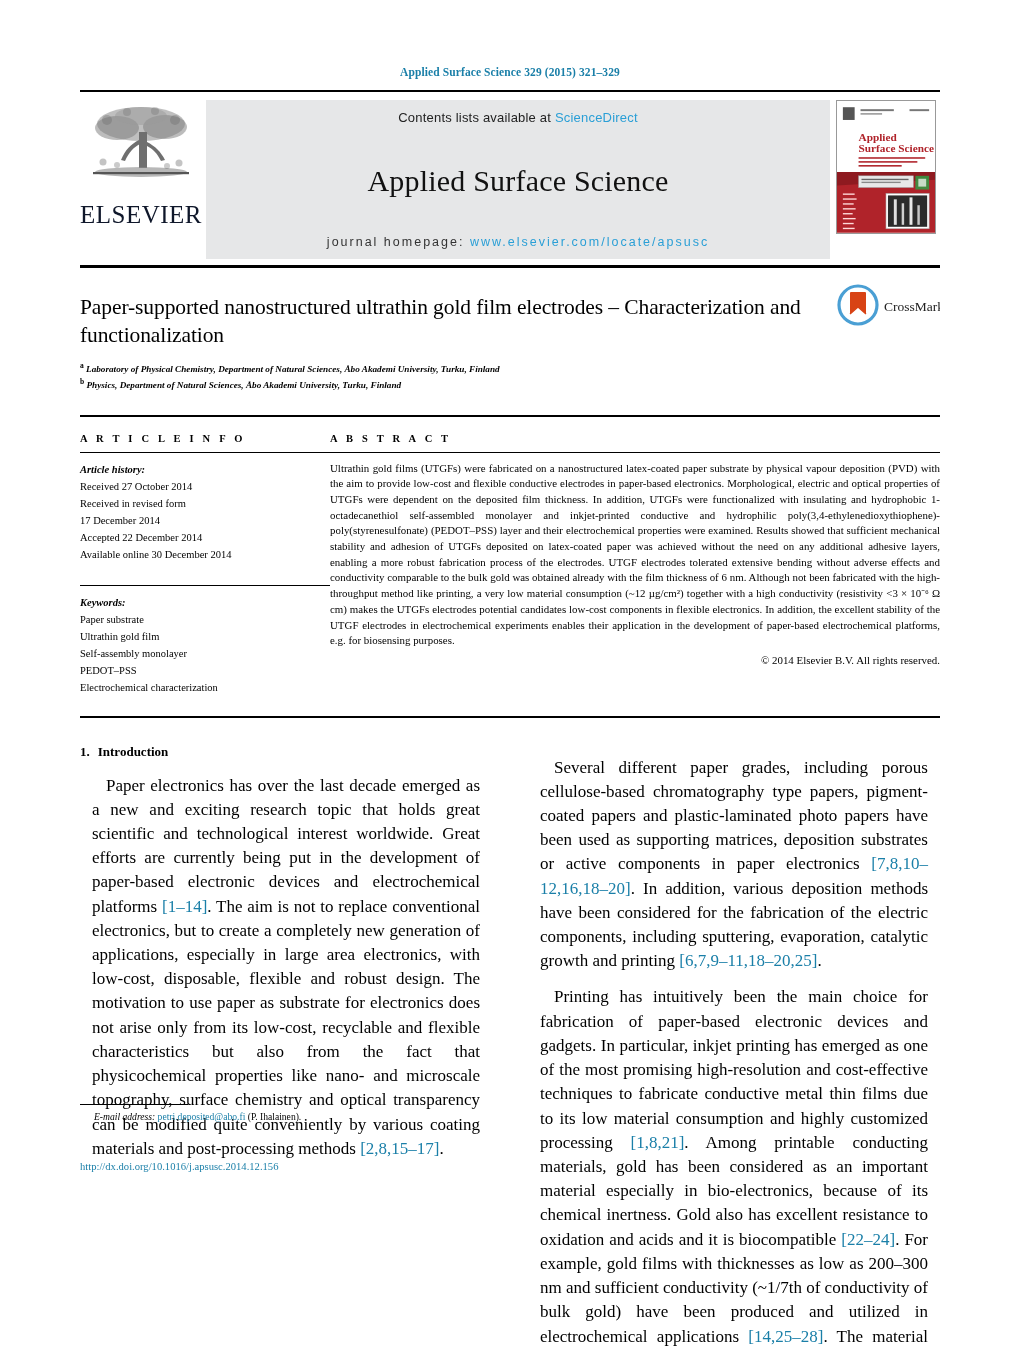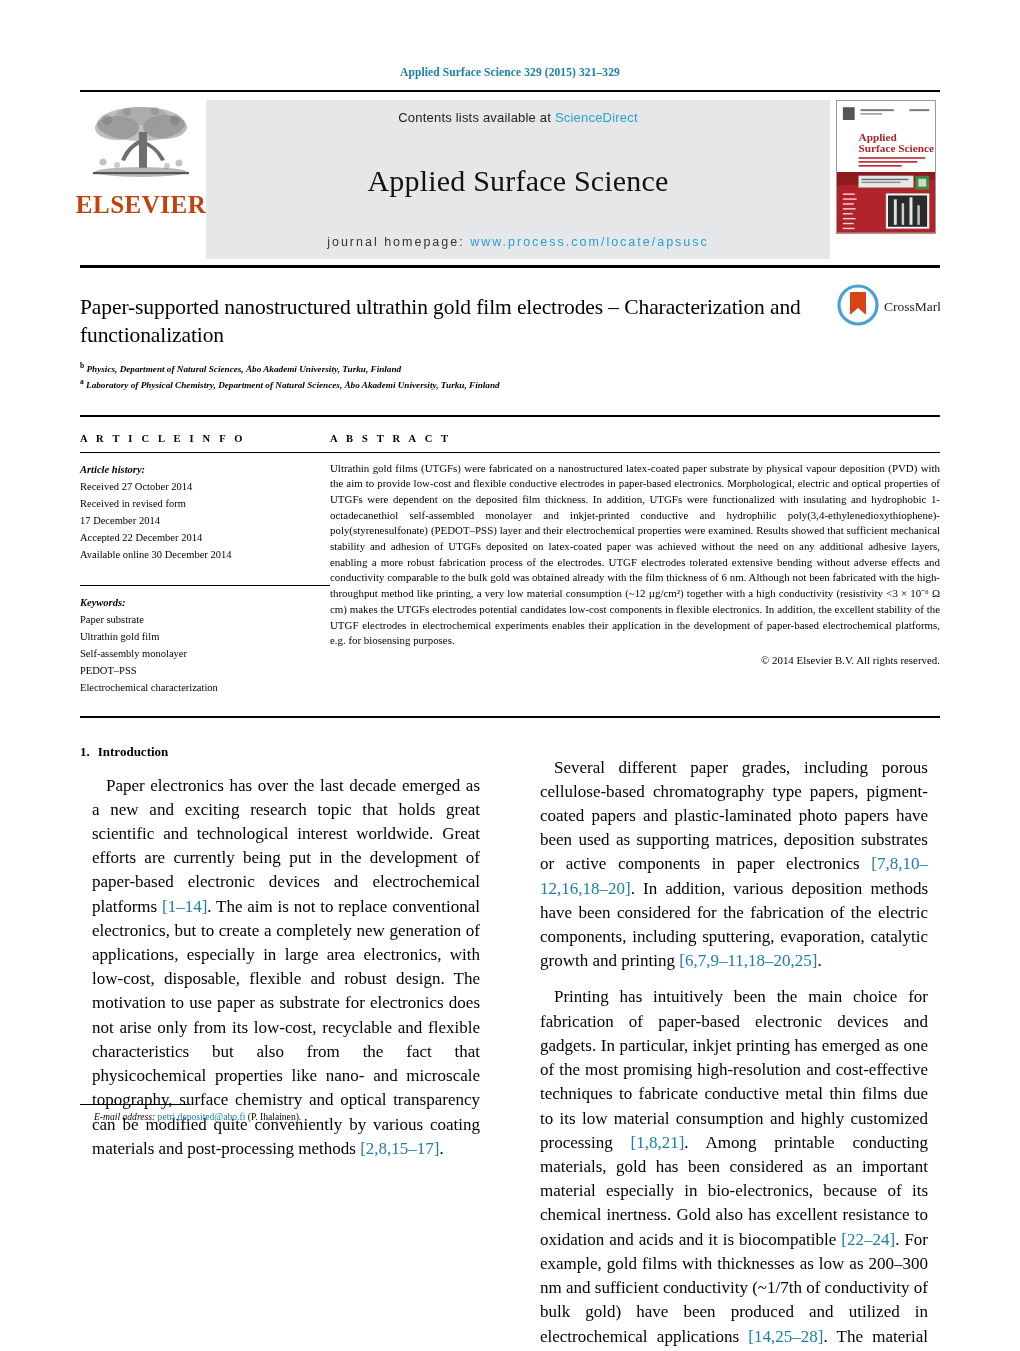--- a/index.html
+++ b/index.html
@@ -41,24 +41,24 @@
     display: flex;
     flex-direction: column;
     align-items: center;
     padding-top: 2px;
   }
   .elsevier-tree { width: 108px; height: 82px; display: block; }
   .elsevier-word {
     font-family: "Liberation Serif", serif;
     font-size: 25px;
     letter-spacing: 0.5px;
-    color: #c2410c;
-    font-weight: 700;
+    color: #0f172a;
+    font-weight: 400;
     line-height: 1;
-    margin-top: 8px;
+    margin-top: 18px;
   }
 
   .journal-banner {
     flex: 1 1 auto;
     background: #e6e7e8;
     min-height: 122px;
     display: flex;
     flex-direction: column;
     justify-content: space-between;
     align-items: center;
@@ -302,21 +302,21 @@
       </svg>
       <div class="elsevier-word">ELSEVIER</div>
     </div>
 
     <div class="journal-banner">
       <div class="contents-line">
         <span>Contents lists available at </span><span class="sd">ScienceDirect</span>
       </div>
       <div class="journal-title">Applied Surface Science</div>
       <div class="homepage-line">
-        <span>journal homepage: </span><span class="url">www.process.com/locate/apsusc</span>
+        <span>journal homepage: </span><span class="url">www.elsevier.com/locate/apsusc</span>
       </div>
     </div>
 
     <div class="cover-block">
       <svg class="cover-thumb" viewBox="0 0 100 134">
         <rect width="100" height="134" fill="#ffffff"></rect>
         <rect x="0" y="0" width="100" height="28" fill="#ffffff"></rect>
         <rect x="6" y="6" width="12" height="13" fill="#555"></rect>
         <rect x="24" y="8" width="34" height="2" fill="#777"></rect>
         <rect x="24" y="12" width="22" height="1.6" fill="#999"></rect>
@@ -362,22 +362,22 @@
       <rect x="14" y="10" width="16" height="22" rx="1" fill="#d84315"></rect>
       <path d="M14 32 L22 25 L30 32 L30 36 L14 36 Z" fill="#ffffff"></path>
       <path d="M14 32 L22 25 L30 32" fill="none" stroke="#d84315" stroke-width="1.4"></path>
       <text x="48" y="29" font-family="Liberation Serif, serif" font-size="13.5" fill="#222">CrossMark</text>
     </svg>
 
     <h1 class="article-title">Paper-supported nanostructured ultrathin gold film electrodes – Characterization and functionalization</h1>
 
 
     <div class="affil">
+      <div><sup>a</sup> <span>Laboratory of Physical Chemistry, Department of Natural Sciences, Åbo Akademi University, Turku, Finland</span></div>
       <div><sup>b</sup> <span>Physics, Department of Natural Sciences, Åbo Akademi University, Turku, Finland</span></div>
-      <div><sup>a</sup> <span>Laboratory of Physical Chemistry, Department of Natural Sciences, Åbo Akademi University, Turku, Finland</span></div>
     </div>
   </div>
 
   <div class="info-rule"></div>
 
   <div class="info-abstract">
 
     <div class="col-info">
       <div class="sec-head">A R T I C L E   I N F O</div>
       <div class="hr-thin"></div>
@@ -423,15 +423,16 @@
   <div class="footnote-area">
     <div class="fn-rule"></div>
     <p class="fn-line" style="padding-left:14px;">
       <span class="fn-em">E-mail address:</span>
       <span class="fn-link">petri.deposited@abo.fi</span>
       <span>(P. Ihalainen).</span>
     </p>
   </div>
 
   <div class="doi-area">
+    <p class="doi-line">http://dx.doi.org/10.1016/j.apsusc.2014.12.156</p>
   </div>
 
 </div>
 
 </body></html>

